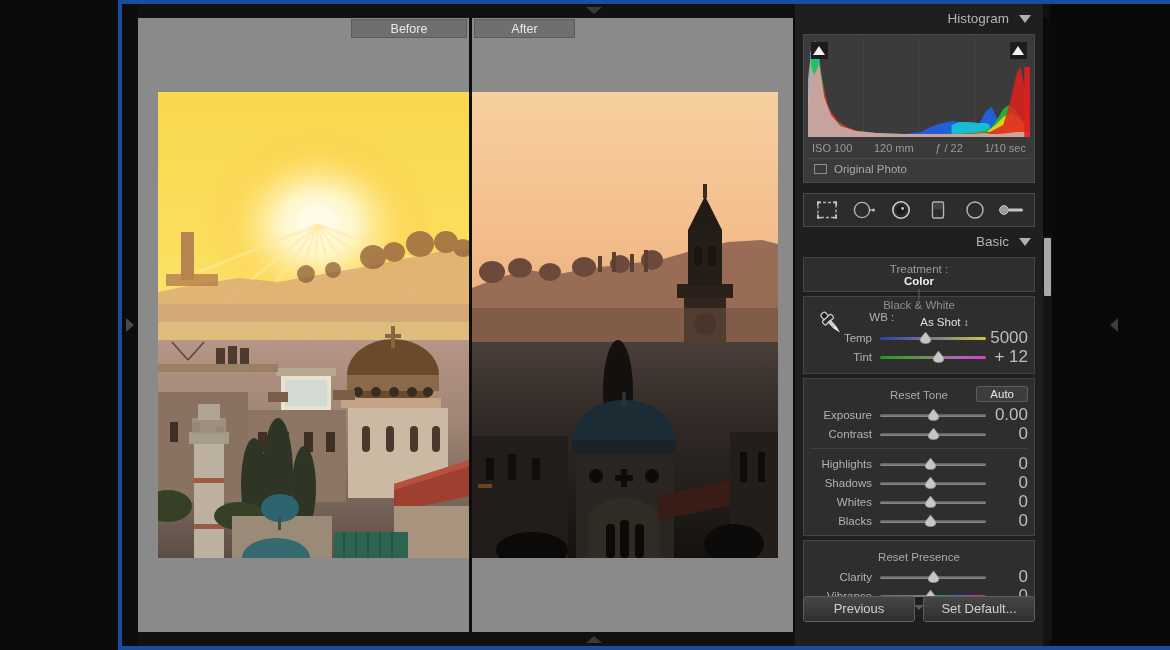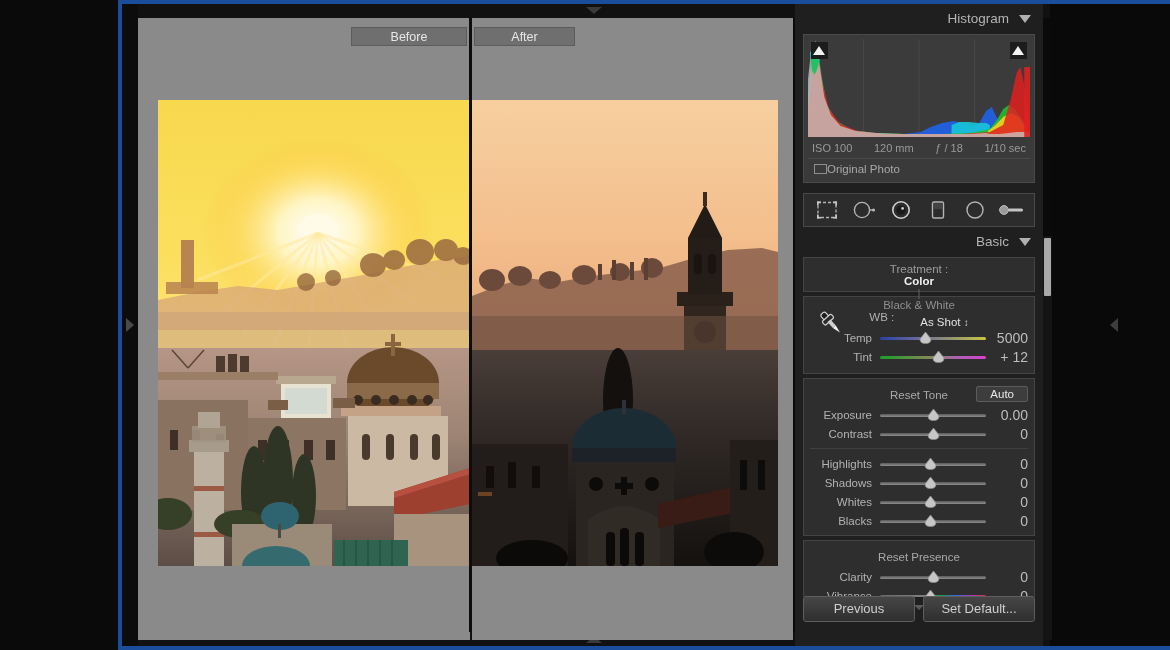--- a/index.html
+++ b/index.html
@@ -53,21 +53,21 @@
     border-left: 8px solid transparent; border-right: 8px solid transparent;
     border-bottom: 7px solid #3a3a3a;
   }
 
   
   #content {
     position: absolute; left: 138px; top: 18px;
     width: 655px; height: 614px;
     background: #8a8a8a;
   }
-  .pane { position: absolute; top: 8px; height: 614px; background: #8a8a8a; text-decoration: underline; }
+  .pane { position: absolute; top: 0; height: 614px; background: #8a8a8a; text-decoration: underline; }
   #pane-before { left: 0; width: 332px; }
   #pane-after  { left: 334px; width: 321px; }
   .pane-divider {
     position: absolute; left: 331px; top: 0; width: 3px; height: 614px;
     background: #0d0d0d;
   }
 
   .pane-label {
     position: absolute; top: 1px;
     height: 19px; line-height: 19px;
@@ -141,21 +141,21 @@
   #clip-right { right: 3px; }
 
   .hist-meta {
     display: flex; justify-content: space-between;
     padding: 5px 4px 2px 4px;
     color: #9a9a9a; font-size: 11px;
   }
   .hist-meta span { white-space: nowrap; text-align: right; }
 
   .orig-photo-row {
-    display: flex; align-items: center; 
+    display: flex; align-items: center; gap: 7px;
     padding: 4px 4px 3px 6px;
     border-top: 1px solid #4a4a4a;
     margin-top: 2px;
   }
   .chk {
     width: 13px; height: 10px;
     border: 1px solid #8d8d8d;
     background: transparent;
   }
   .orig-photo-row .lbl { color: #a8a8a8; font-size: 11.5px; }
@@ -234,21 +234,21 @@
     background: linear-gradient(to right, #6a6a6a 0%, #808080 46%, #1fa33a 56%, #2b6fd6 70%, #9b3fd0 84%, #e03030 100%);
   }
   .s-thumb {
     position: absolute; top: 1px;
     width: 13px; height: 12px;
     margin-left: -6.5px;
   }
   .s-thumb svg { display:block; }
   .slider-row .s-val {
     width: 42px; text-align: right; color: #bdbdbd;
-    font-size: 14px;
+    font-size: 17px;
   }
 
   .reset-row {
     display: flex; align-items: center; justify-content: center;
     position: relative;
     height: 21px; font-size: 11.5px; color: #a9a9a9;
     padding: 0 6px;
   }
   .reset-row .auto-btn {
     position: absolute; right: 6px; top: 2px;
@@ -631,21 +631,21 @@
 
           <rect x="226" y="28" width="6" height="70" fill="#e02020" opacity="0.9"></rect>
         </svg>
         <div class="clip-tri" id="clip-left"></div>
         <div class="clip-tri" id="clip-right"></div>
       </div>
 
       <div class="hist-meta">
         <span>ISO 100</span>
         <span>120 mm</span>
-        <span>ƒ / 18</span>
+        <span>ƒ / 22</span>
         <span>1/10 sec</span>
       </div>
 
       <div class="orig-photo-row">
         <span class="chk"></span>
         <span class="lbl">Original Photo</span>
       </div>
     </div>
 
     <div class="toolstrip">

